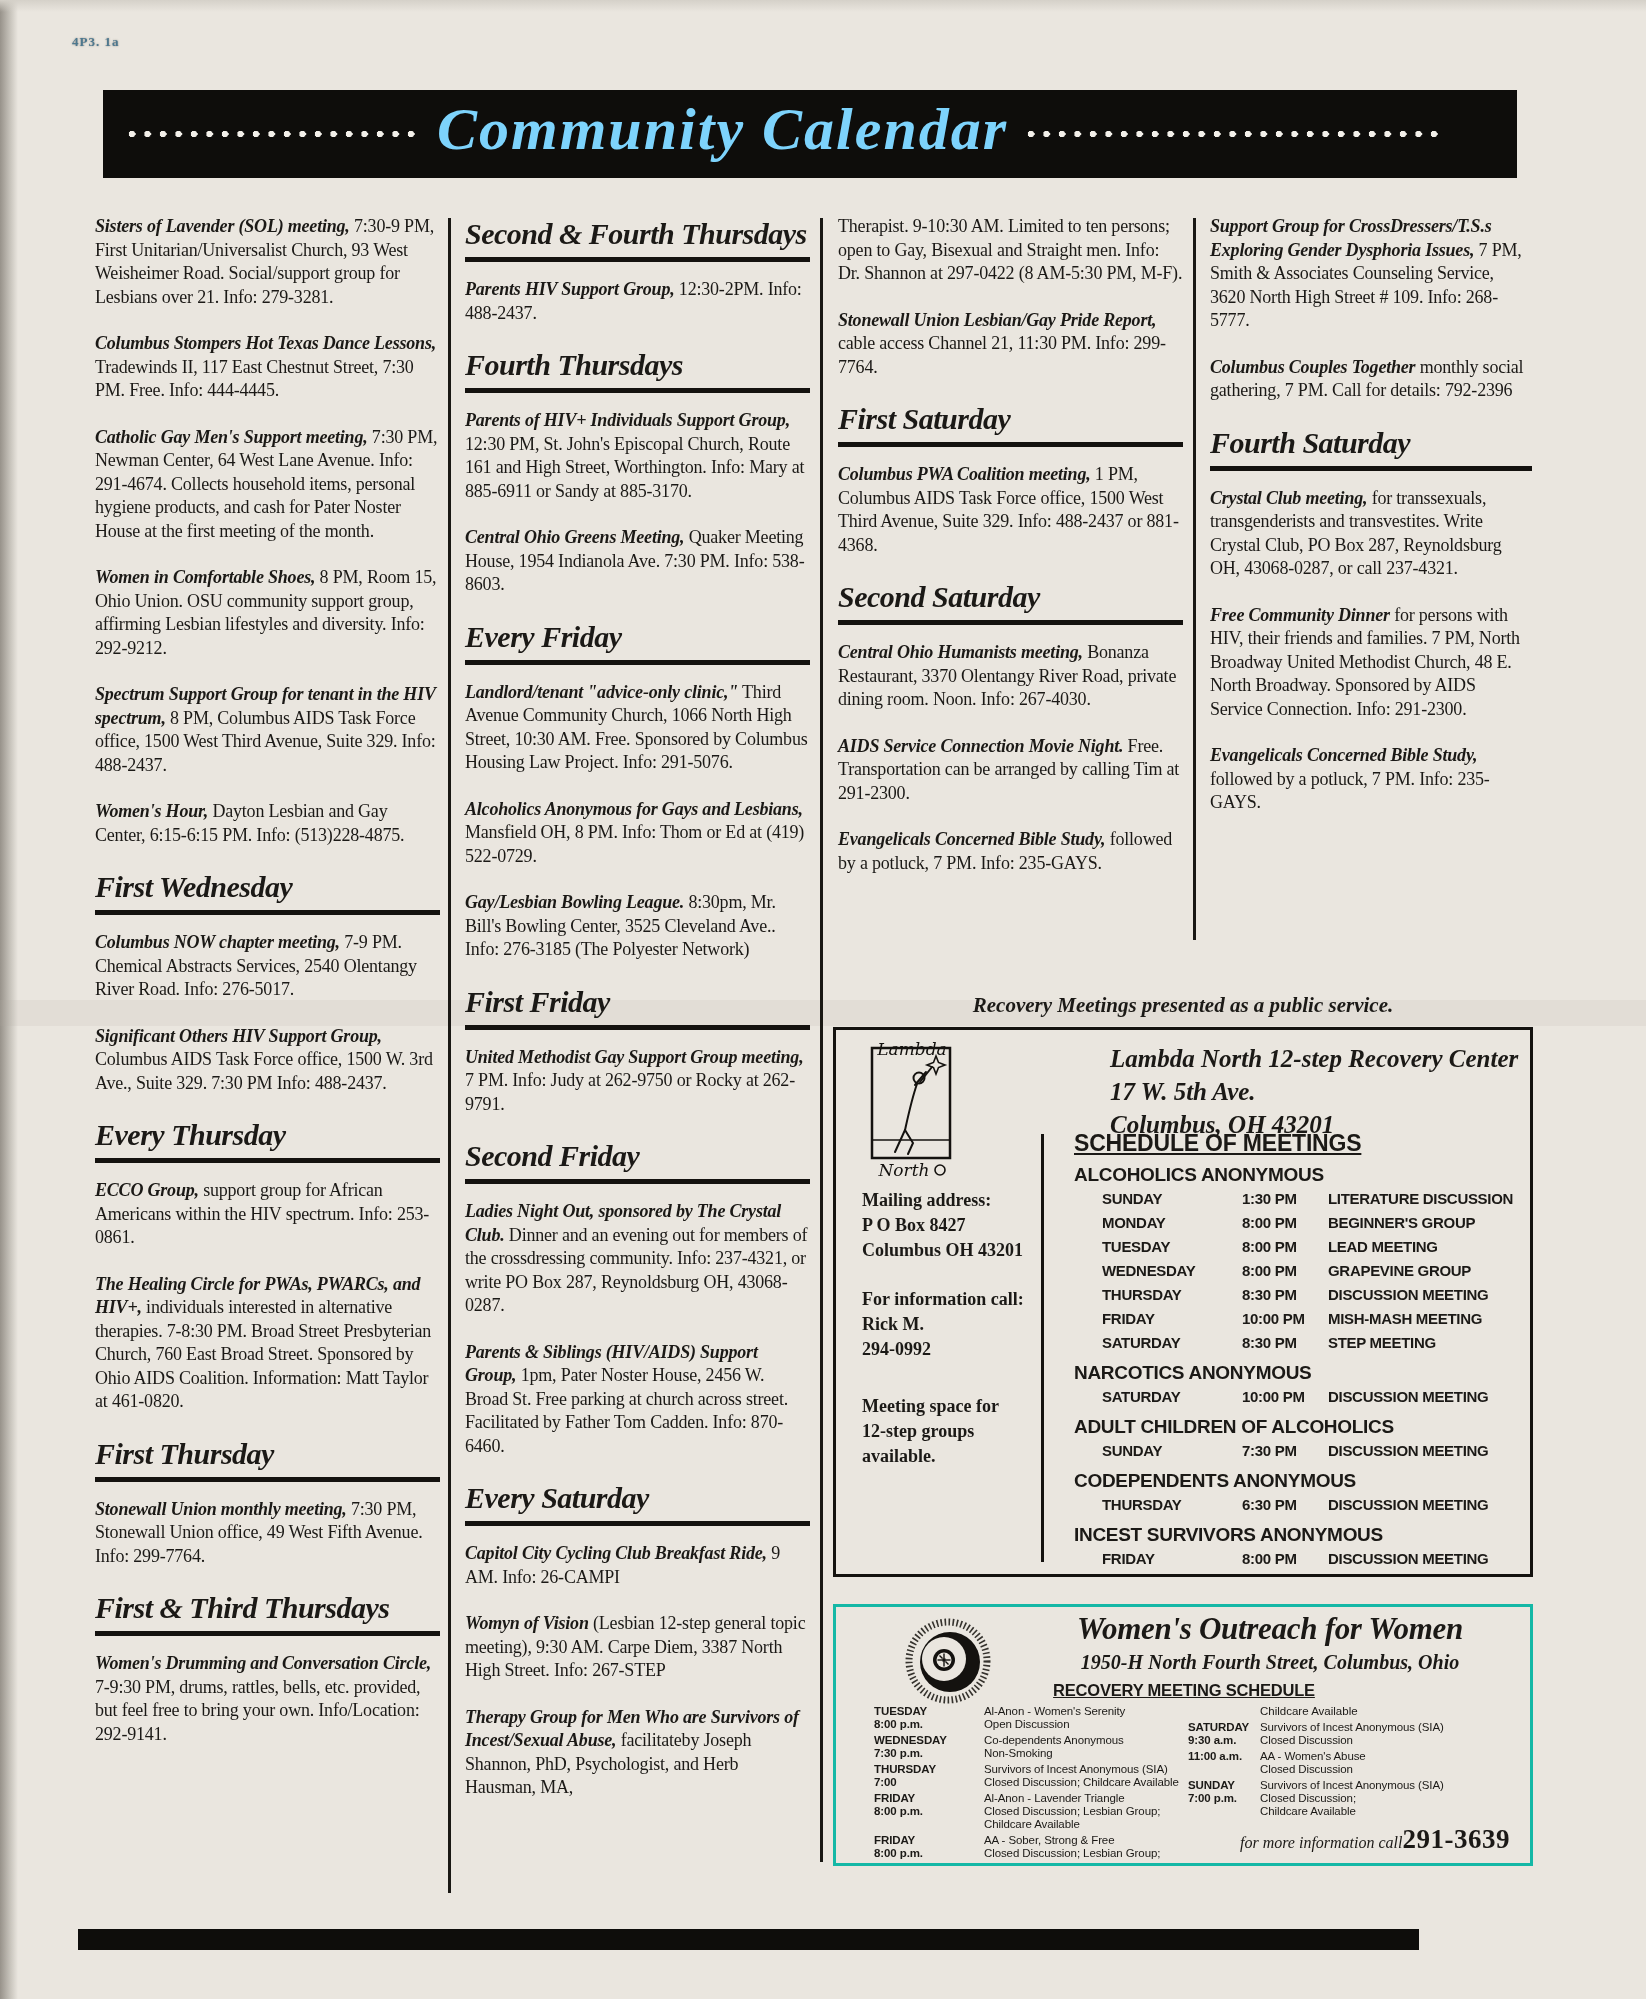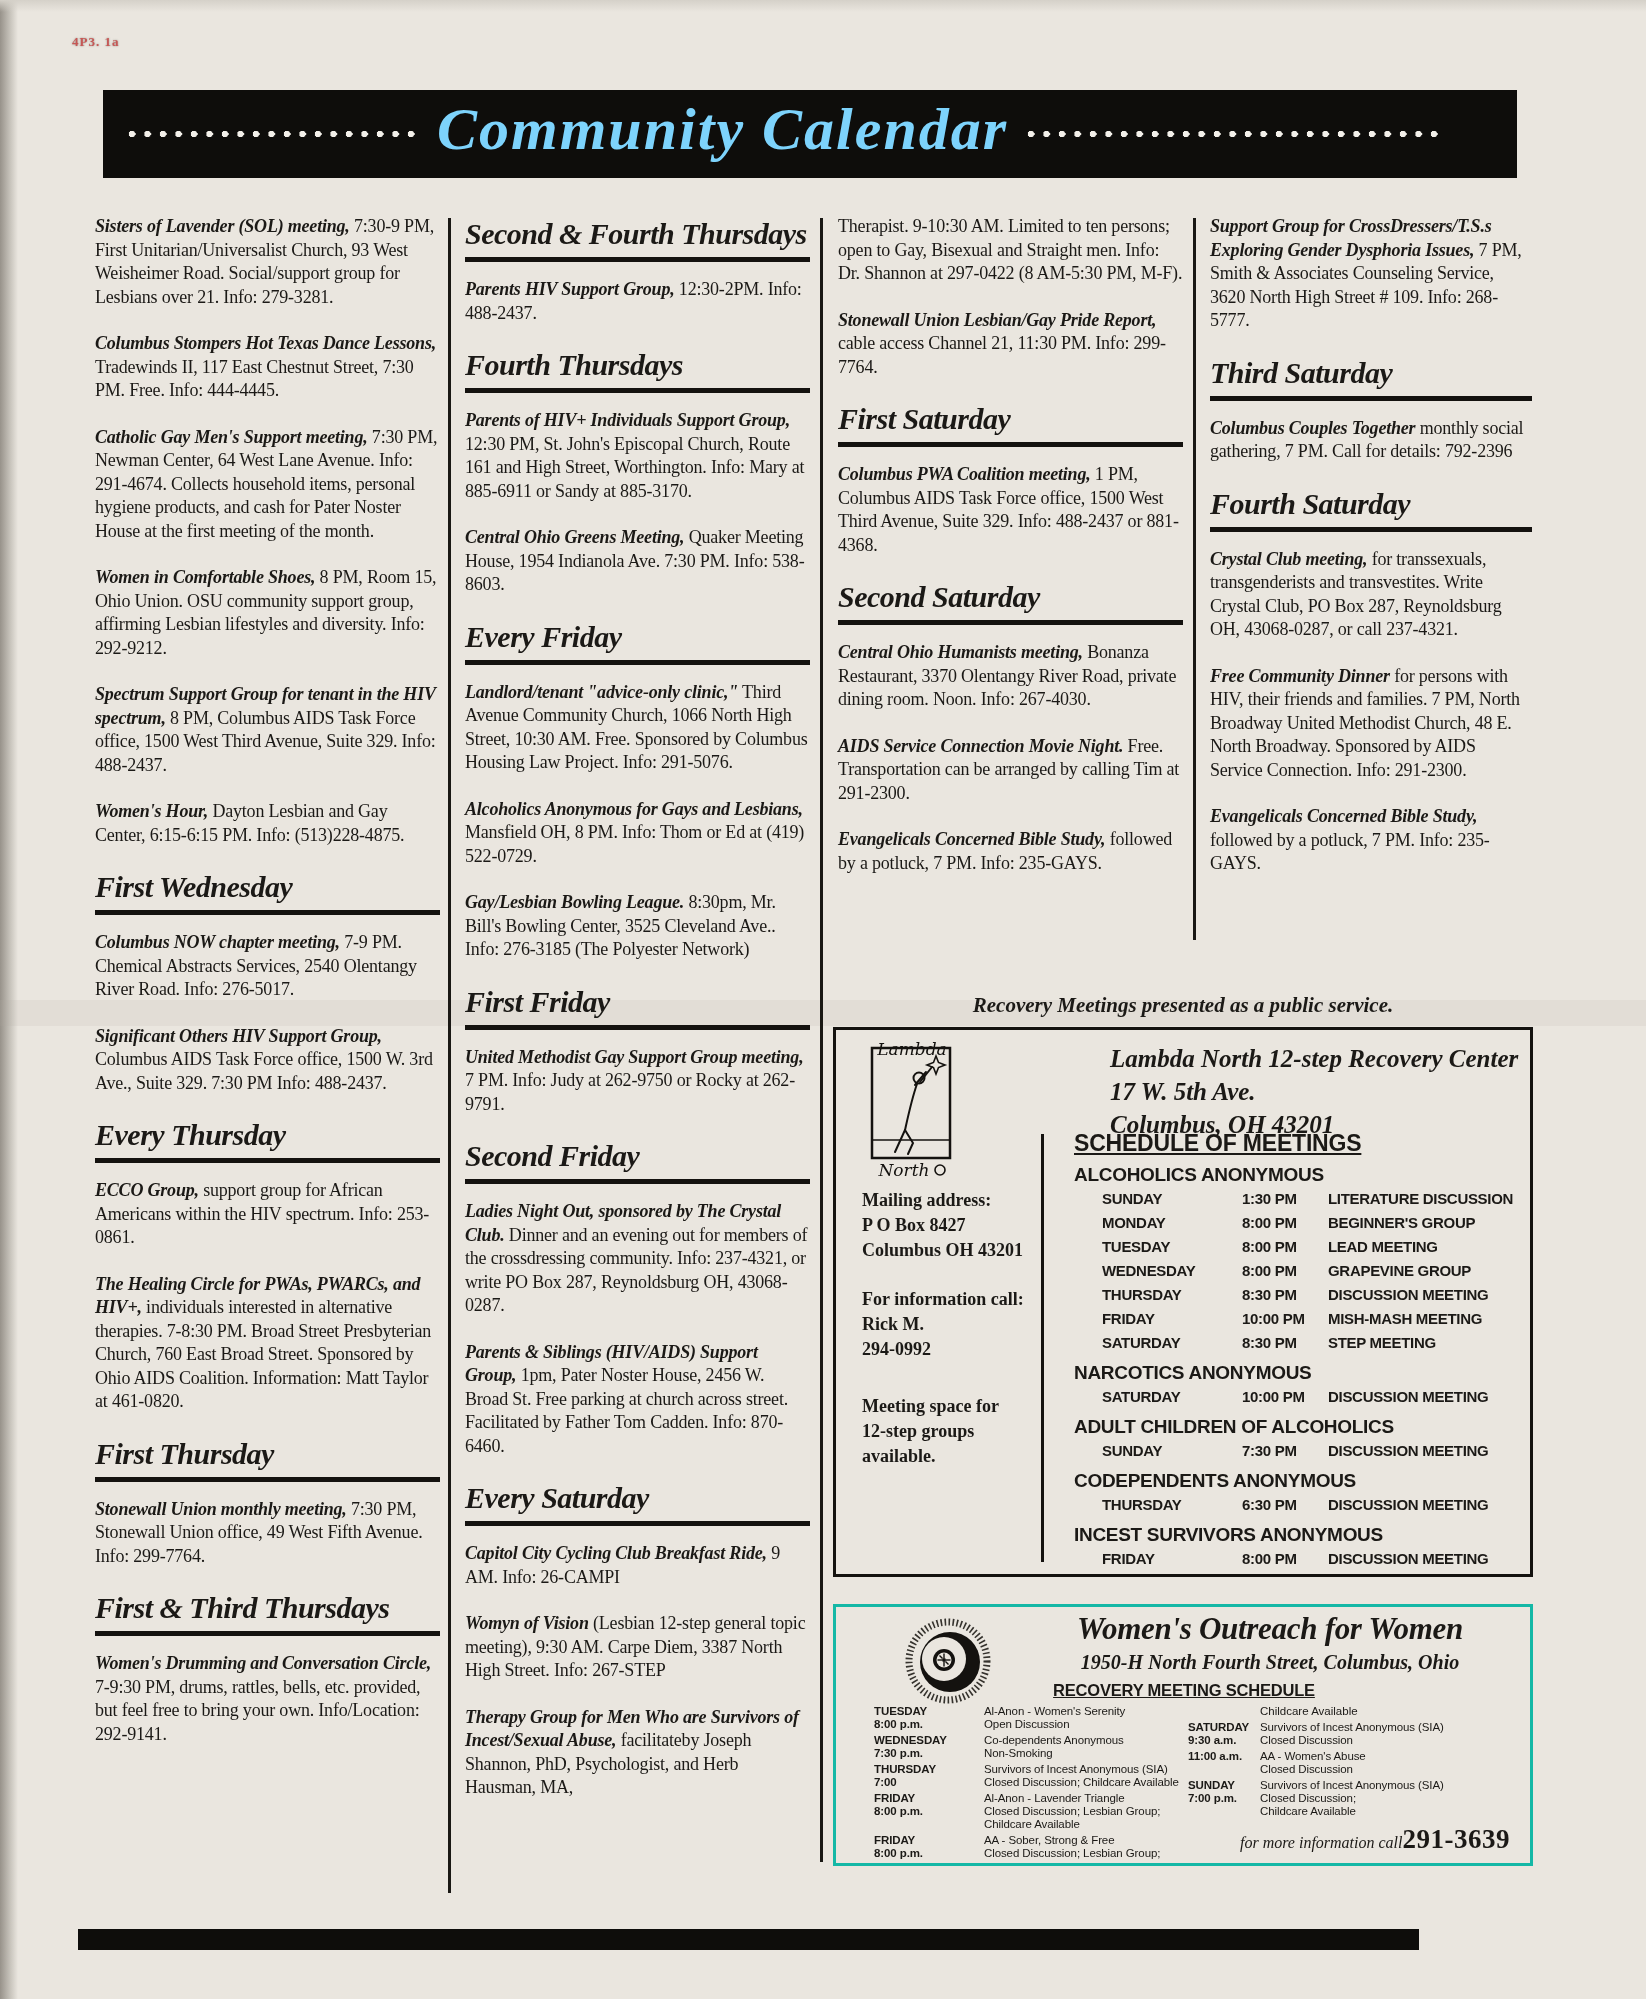--- a/index.html
+++ b/index.html
@@ -9,21 +9,21 @@
     font-family:"Liberation Serif","DejaVu Serif",serif;
     color:#1b1916;
   }
   
   .edge-left{position:absolute;left:0;top:0;width:18px;height:100%;
     background:linear-gradient(90deg,#97928a,#c6c2ba 55%,rgba(234,230,223,0));}
   .edge-top{position:absolute;left:0;top:0;width:100%;height:12px;
     background:linear-gradient(#d5d1c9,rgba(234,230,223,0));}
   .scan-band{position:absolute;left:0;width:100%;height:26px;background:rgba(176,170,160,0.14);}
   .corner-mark{position:absolute;left:72px;top:34px;font-size:13px;font-weight:bold;
-    color:#b91c1c;opacity:.7;letter-spacing:1px;text-shadow:0 0 2px #6b675f;}
+    color:#0c4a6e;opacity:.7;letter-spacing:1px;text-shadow:0 0 2px #6b675f;}
 
   
   .masthead{position:absolute;left:103px;top:90px;width:1414px;height:88px;
     background:#0e0d0b;display:flex;align-items:center;}
   .dots{height:10px;background:radial-gradient(circle 3.4px at 5px 5px,#f3f0ea 97%,rgba(0,0,0,0) 100%) repeat-x;
     background-size:15.5px 10px;}
   .dots-left{width:292px;margin-left:24px;}
   .dots-right{flex:1;margin-right:72px;}
   .masthead-title{color:#7dd3fc;font-size:60px;font-weight:bold;font-style:italic;
     letter-spacing:2px;white-space:nowrap;padding:0 18px 10px 18px;}
@@ -190,24 +190,20 @@
     <div class="heading">
       <span class="ht">Second Saturday</span>
       <div class="hbar"></div>
     </div>
     <p class="entry"><span class="et">Central Ohio Humanists meeting,</span><span class="eb"> Bonanza Restaurant, 3370 Olentangy River Road, private dining room. Noon. Info: 267-4030.</span></p>
     <p class="entry"><span class="et">AIDS Service Connection Movie Night.</span><span class="eb"> Free. Transportation can be arranged by calling Tim at 291-2300.</span></p>
     <p class="entry"><span class="et">Evangelicals Concerned Bible Study,</span><span class="eb"> followed by a potluck, 7 PM. Info: 235-GAYS.</span></p>
   </div>
 <div class="col" id="col4">
     <p class="entry"><span class="et">Support Group for CrossDressers/T.S.s Exploring Gender Dysphoria Issues,</span><span class="eb"> 7 PM, Smith &amp; Associates Counseling Service, 3620 North High Street # 109. Info: 268-5777.</span></p>
-    <div class="heading">
-      <span class="ht">Third Saturday</span>
-      <div class="hbar"></div>
-    </div>
     <p class="entry"><span class="et">Columbus Couples Together</span><span class="eb"> monthly social gathering, 7 PM. Call for details: 792-2396</span></p>
     <div class="heading">
       <span class="ht">Fourth Saturday</span>
       <div class="hbar"></div>
     </div>
     <p class="entry"><span class="et">Crystal Club meeting,</span><span class="eb"> for transsexuals, transgenderists and transvestites. Write Crystal Club, PO Box 287, Reynoldsburg OH, 43068-0287, or call 237-4321.</span></p>
     <p class="entry"><span class="et">Free Community Dinner</span><span class="eb"> for persons with HIV, their friends and families. 7 PM, North Broadway United Methodist Church, 48 E. North Broadway. Sponsored by AIDS Service Connection. Info: 291-2300.</span></p>
     <p class="entry"><span class="et">Evangelicals Concerned Bible Study,</span><span class="eb"> followed by a potluck, 7 PM. Info: 235-GAYS.</span></p>
   </div>
 

